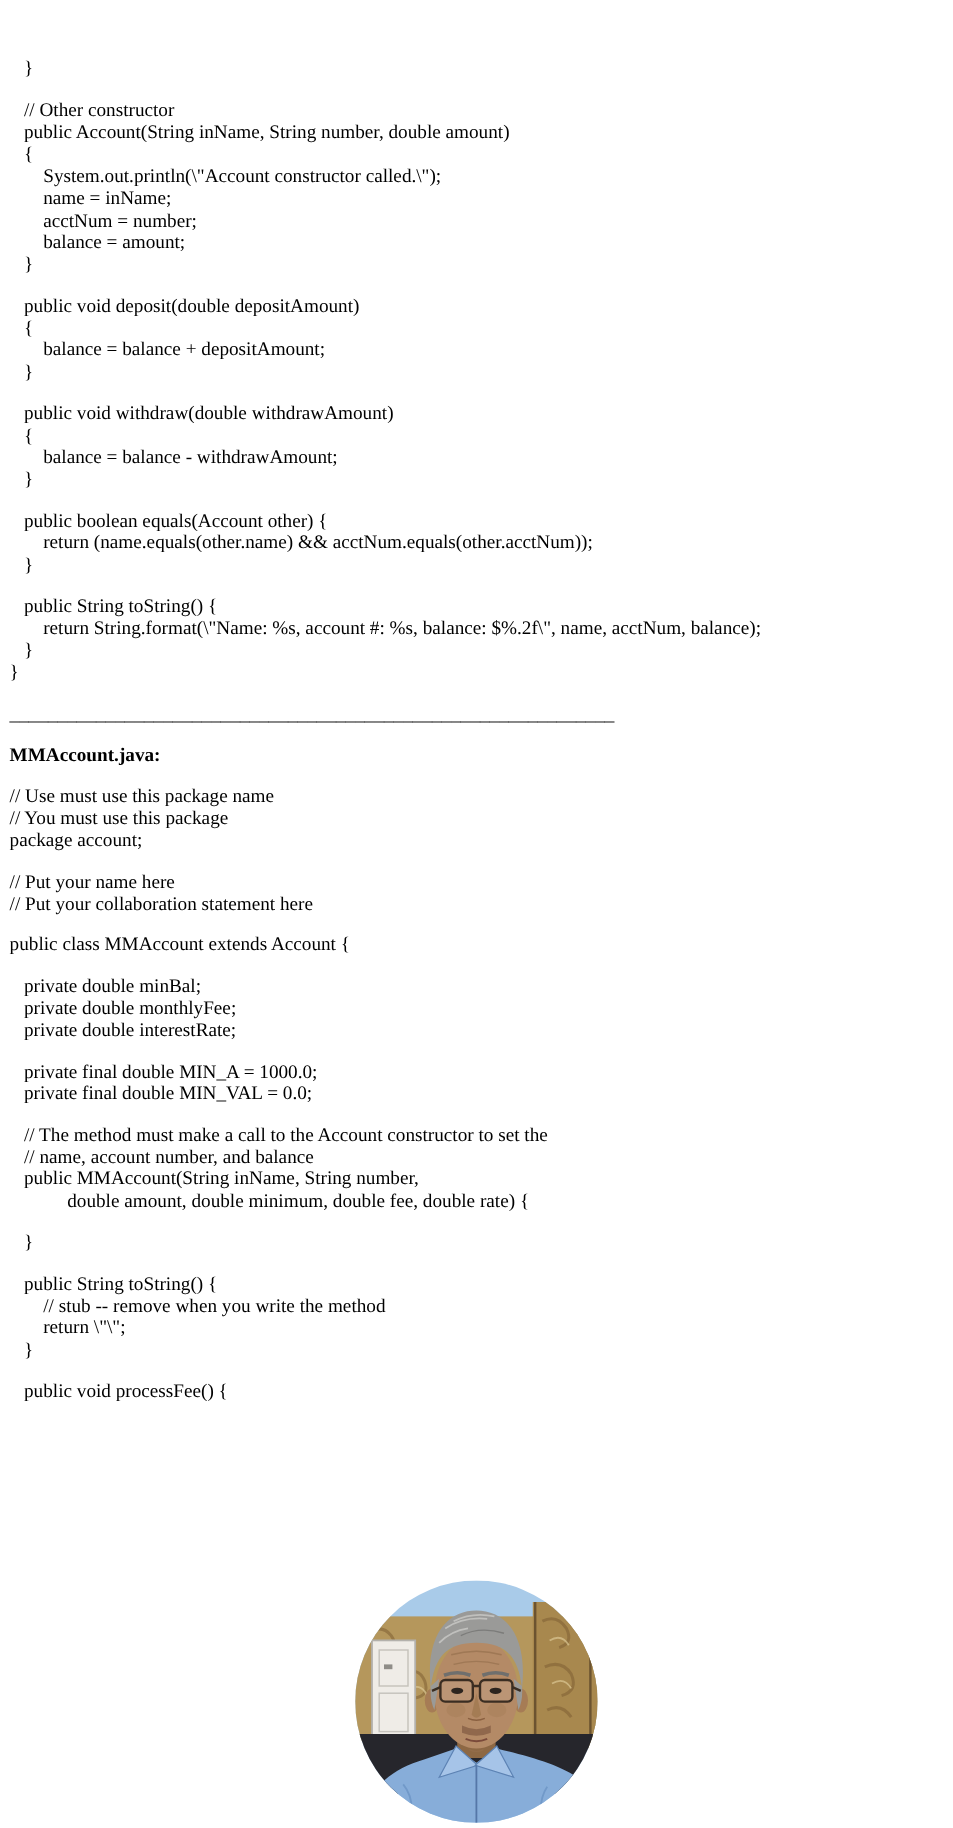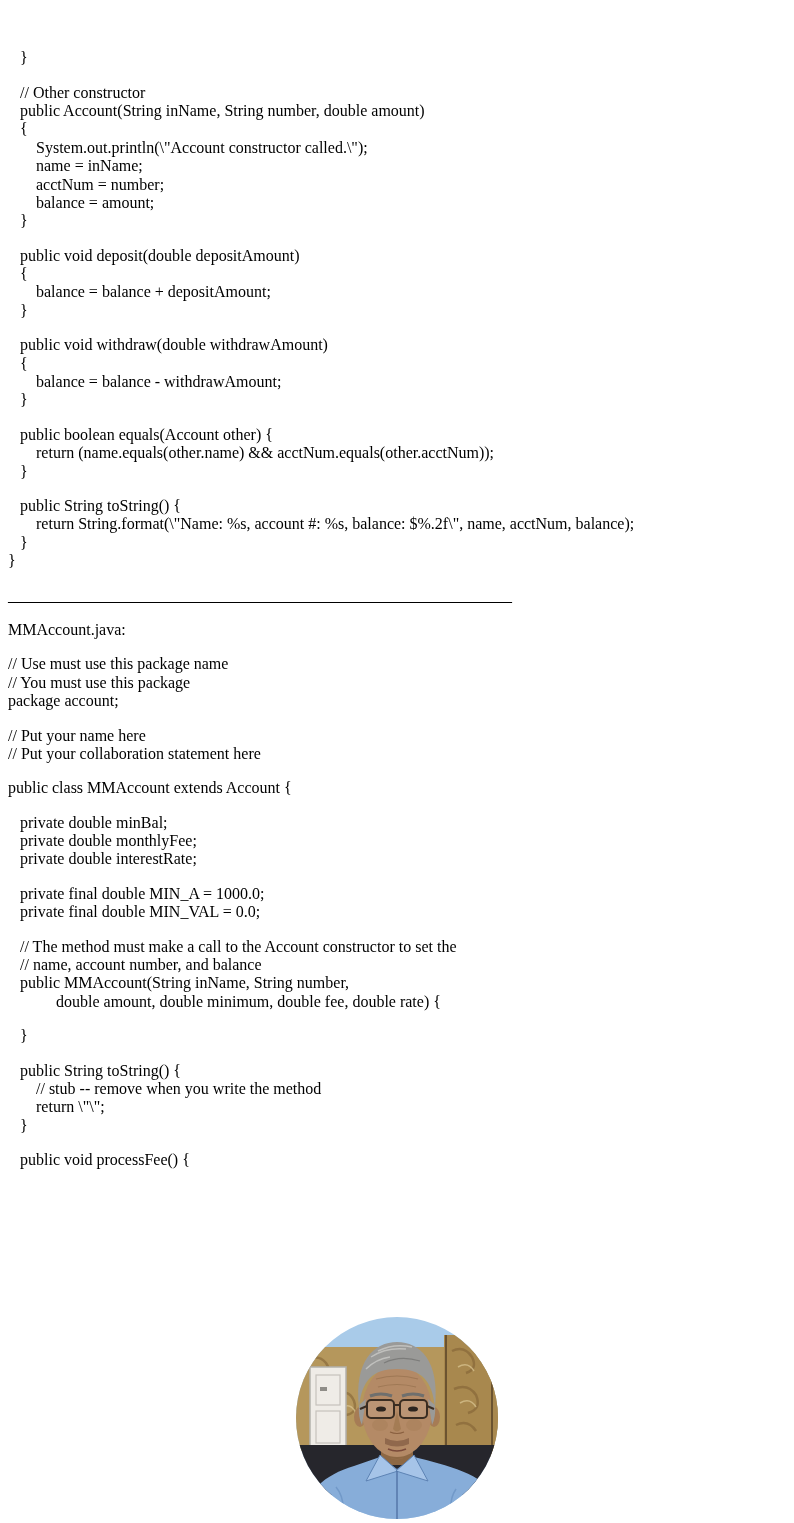--- a/index.html
+++ b/index.html
@@ -16,22 +16,22 @@
     left: 8px;
     right: 8px;
     color: #000000;
     font-family: "Liberation Serif", "DejaVu Serif", serif;
     font-size: 16px;
     line-height: 1.15;
     white-space: pre-wrap;
   }
   .doc p { margin: 16px 0; }
   [data-name="code-sections"] p:first-child { margin-top: 0; }
-  .doc-heading { font-weight: normal; }
-  .rule-line { letter-spacing: 0; text-decoration: underline; }
+  .doc-heading { font-weight: bold; }
+  .rule-line { letter-spacing: 0; }
   .avatar-wrap {
     margin: 40px auto 0 auto;
     width: 202px;
     height: 202px;
   }
   .avatar-wrap svg { display: block; }
 </style>
 </head>
 <body>
 

